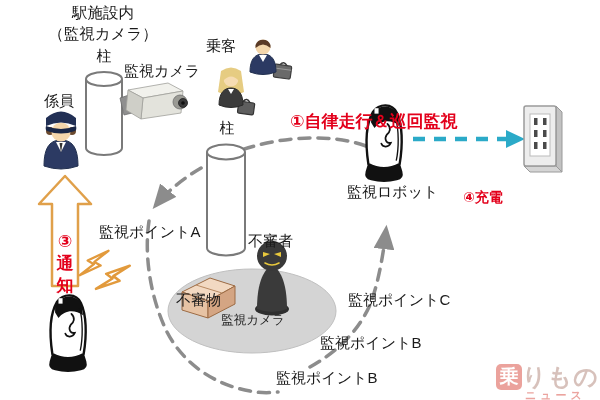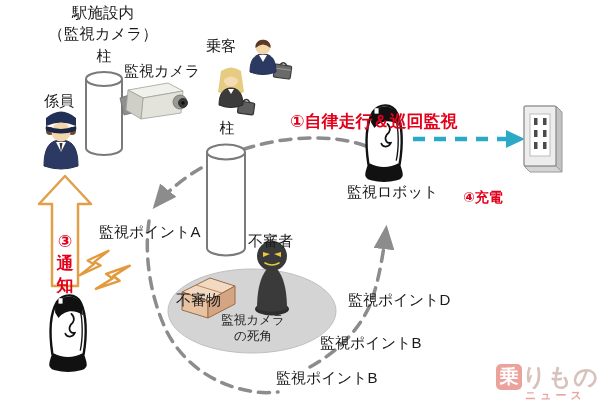--- a/index.html
+++ b/index.html
@@ -163,23 +163,22 @@
   <div class="lbl" style="left:124px;top:62px;">監視カメラ</div>
   <div class="lbl" style="left:44px;top:92px;">係員</div>
   <div class="lbl" style="left:206px;top:25px;margin-top:12px;">乗客</div>
   <div class="lbl center" style="left:208px;top:119px;width:38px;">柱</div>
   <div class="lbl" style="left:99px;top:223px;">監視ポイントA</div>
   <div class="lbl" style="left:347px;top:183px;">監視ロボット</div>
   <div class="lbl" style="left:248px;top:232px;">不審者</div>
   <div class="lbl" style="left:176px;top:252px;margin-top:39px;">不審物</div>
   <div class="lbl blind center">
     <div>監視カメラ</div>
-    <div>の死角</div>
   </div>
-  <div class="lbl" style="left:348px;top:291px;">監視ポイントD</div>
+  <div class="lbl" style="left:348px;top:291px;">監視ポイントC</div>
   <div class="lbl" style="left:320px;top:334px;">監視ポイントB</div>
   <div class="lbl" style="left:276px;top:369px;">監視ポイントB</div>
 
   <div class="lbl red step1">①自律走行＆巡回監視</div>
   <div class="lbl red step3">
     <span>③</span>
     <span>通</span>
     <span>知</span>
   </div>
   <div class="lbl red step4">④充電</div>

